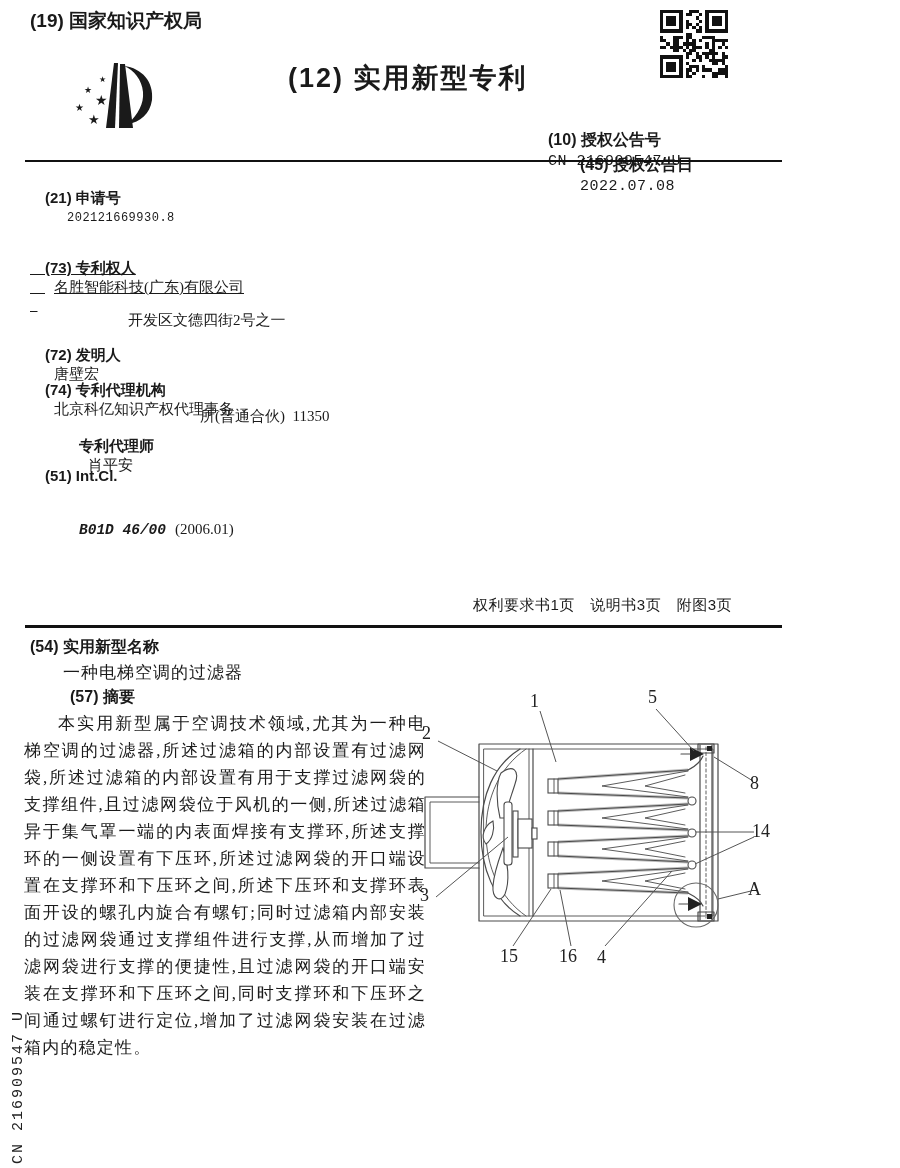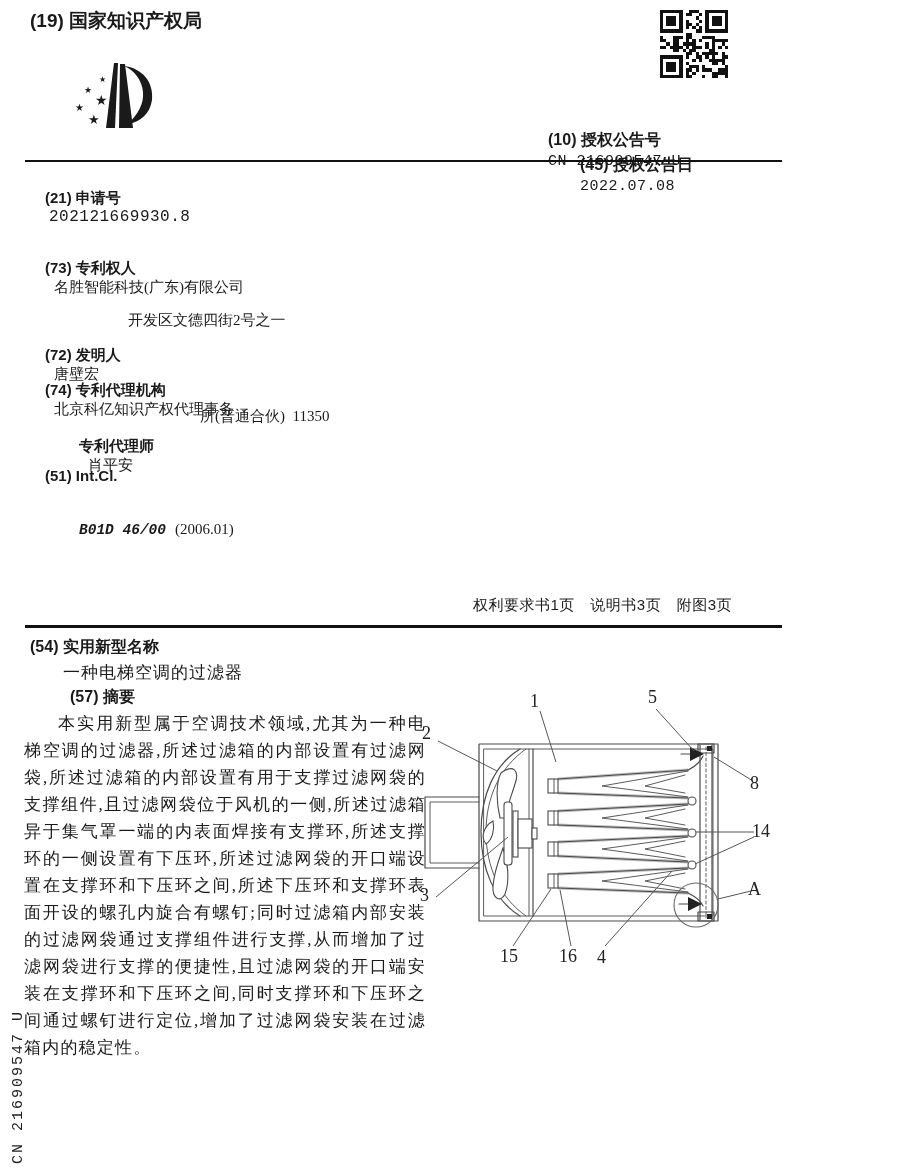--- a/index.html
+++ b/index.html
@@ -12,21 +12,21 @@
   .office{left:30px;top:8px;font-size:19px;}
   .doc-type{left:288px;top:60px;font-size:27px;letter-spacing:2px;}
   .pub-row{font-size:16px;}
   .pub-row .num{font-size:15px;}
   .rule{position:absolute;background:#111;}
   .rule1{left:25px;top:160px;width:757px;height:2px;}
   .rule2{left:25px;top:625px;width:757px;height:3px;}
   .bib{font-size:15px;}
   .bib .lbl{font-size:15px;}
   .bib .val{margin-left:9px;}
-  .bib .num{margin-left:4px;font-size:16px;}
+  .bib .num{margin-left:22px;font-size:12px;}
   .cls{font-family:"Liberation Mono",monospace;font-style:italic;font-weight:bold;font-size:14.5px;}
   .pages-info{left:473px;top:596px;font-family:"Liberation Sans",sans-serif;font-size:15px;letter-spacing:.5px;}
   .sec-lbl{font-size:16px;}
   .invention-title{left:63px;top:661px;font-size:17px;letter-spacing:1px;}
   .abstract{left:24px;top:710px;width:402px;font-size:17px;line-height:27px;
             text-align:justify;text-indent:2em;white-space:normal;letter-spacing:1.2px;}
   .figure{position:absolute;left:420px;top:685px;width:470px;height:300px;}
   .fig-label{position:absolute;font-size:18px;font-family:"Liberation Serif",serif;color:#222;}
   .side-text{position:absolute;left:10px;top:1164px;transform:rotate(-90deg);transform-origin:0 0;
              font-family:"Liberation Mono",monospace;font-size:15px;letter-spacing:2px;color:#222;}
@@ -48,20 +48,21 @@
     <polygon points="56,15 60,15 57,80 48,80" fill="#1a1a1a"></polygon>
     <polygon points="62,16 67,16 75,80 61,80" fill="#1a1a1a"></polygon>
     <path d="M66,18 C84,20 96,34 94,52 C92,66 82,74 70,76 C80,66 86,56 85,44 C84,32 76,22 66,18 Z" fill="#1a1a1a"></path>
     <text x="41" y="34" font-size="8" fill="#1a1a1a">★</text>
     <text x="26" y="45" font-size="9" fill="#1a1a1a">★</text>
     <text x="37" y="57" font-size="14" fill="#1a1a1a">★</text>
     <text x="17" y="63" font-size="10" fill="#1a1a1a">★</text>
     <text x="30" y="76" font-size="13" fill="#1a1a1a">★</text>
   </svg>
 
+  <div class="abs doc-type lbl">(12) 实用新型专利</div>
 
   <svg class="abs" style="left:660px;top:10px;shape-rendering:crispEdges;" width="68" height="68" viewBox="0 0 21 21">
       <rect x="9" y="0" width="1" height="1" fill="#111"></rect>
       <rect x="10" y="0" width="1" height="1" fill="#111"></rect>
       <rect x="11" y="0" width="1" height="1" fill="#111"></rect>
       <rect x="8" y="1" width="1" height="1" fill="#111"></rect>
       <rect x="9" y="1" width="1" height="1" fill="#111"></rect>
       <rect x="12" y="1" width="1" height="1" fill="#111"></rect>
       <rect x="11" y="2" width="1" height="1" fill="#111"></rect>
       <rect x="8" y="3" width="1" height="1" fill="#111"></rect>
@@ -202,21 +203,21 @@
     <span class="lbl">(45) 授权公告日</span>
     <span class="num">2022.07.08</span>
   </div>
 
   <div class="rule rule1"></div>
 
   <div class="abs bib" style="left:30px;top:172px;">
     <span class="lbl">(21) 申请号</span>
     <span class="num">202121669930.8</span>
   </div>
-  <div class="abs bib" style="left:30px;top:242px;">
+  <div class="abs bib" style="left:30px;top:242px;text-decoration:underline;">
     <span class="lbl">(73) 专利权人</span>
     <span class="val">名胜智能科技(广东)有限公司</span>
   </div>
   <div class="abs bib" style="left:104px;top:294px;">
     <span class="val">开发区文德四街2号之一</span>
   </div>
   <div class="abs bib" style="left:30px;top:329px;">
     <span class="lbl">(72) 发明人</span>
     <span class="val">唐壁宏</span>
   </div>

